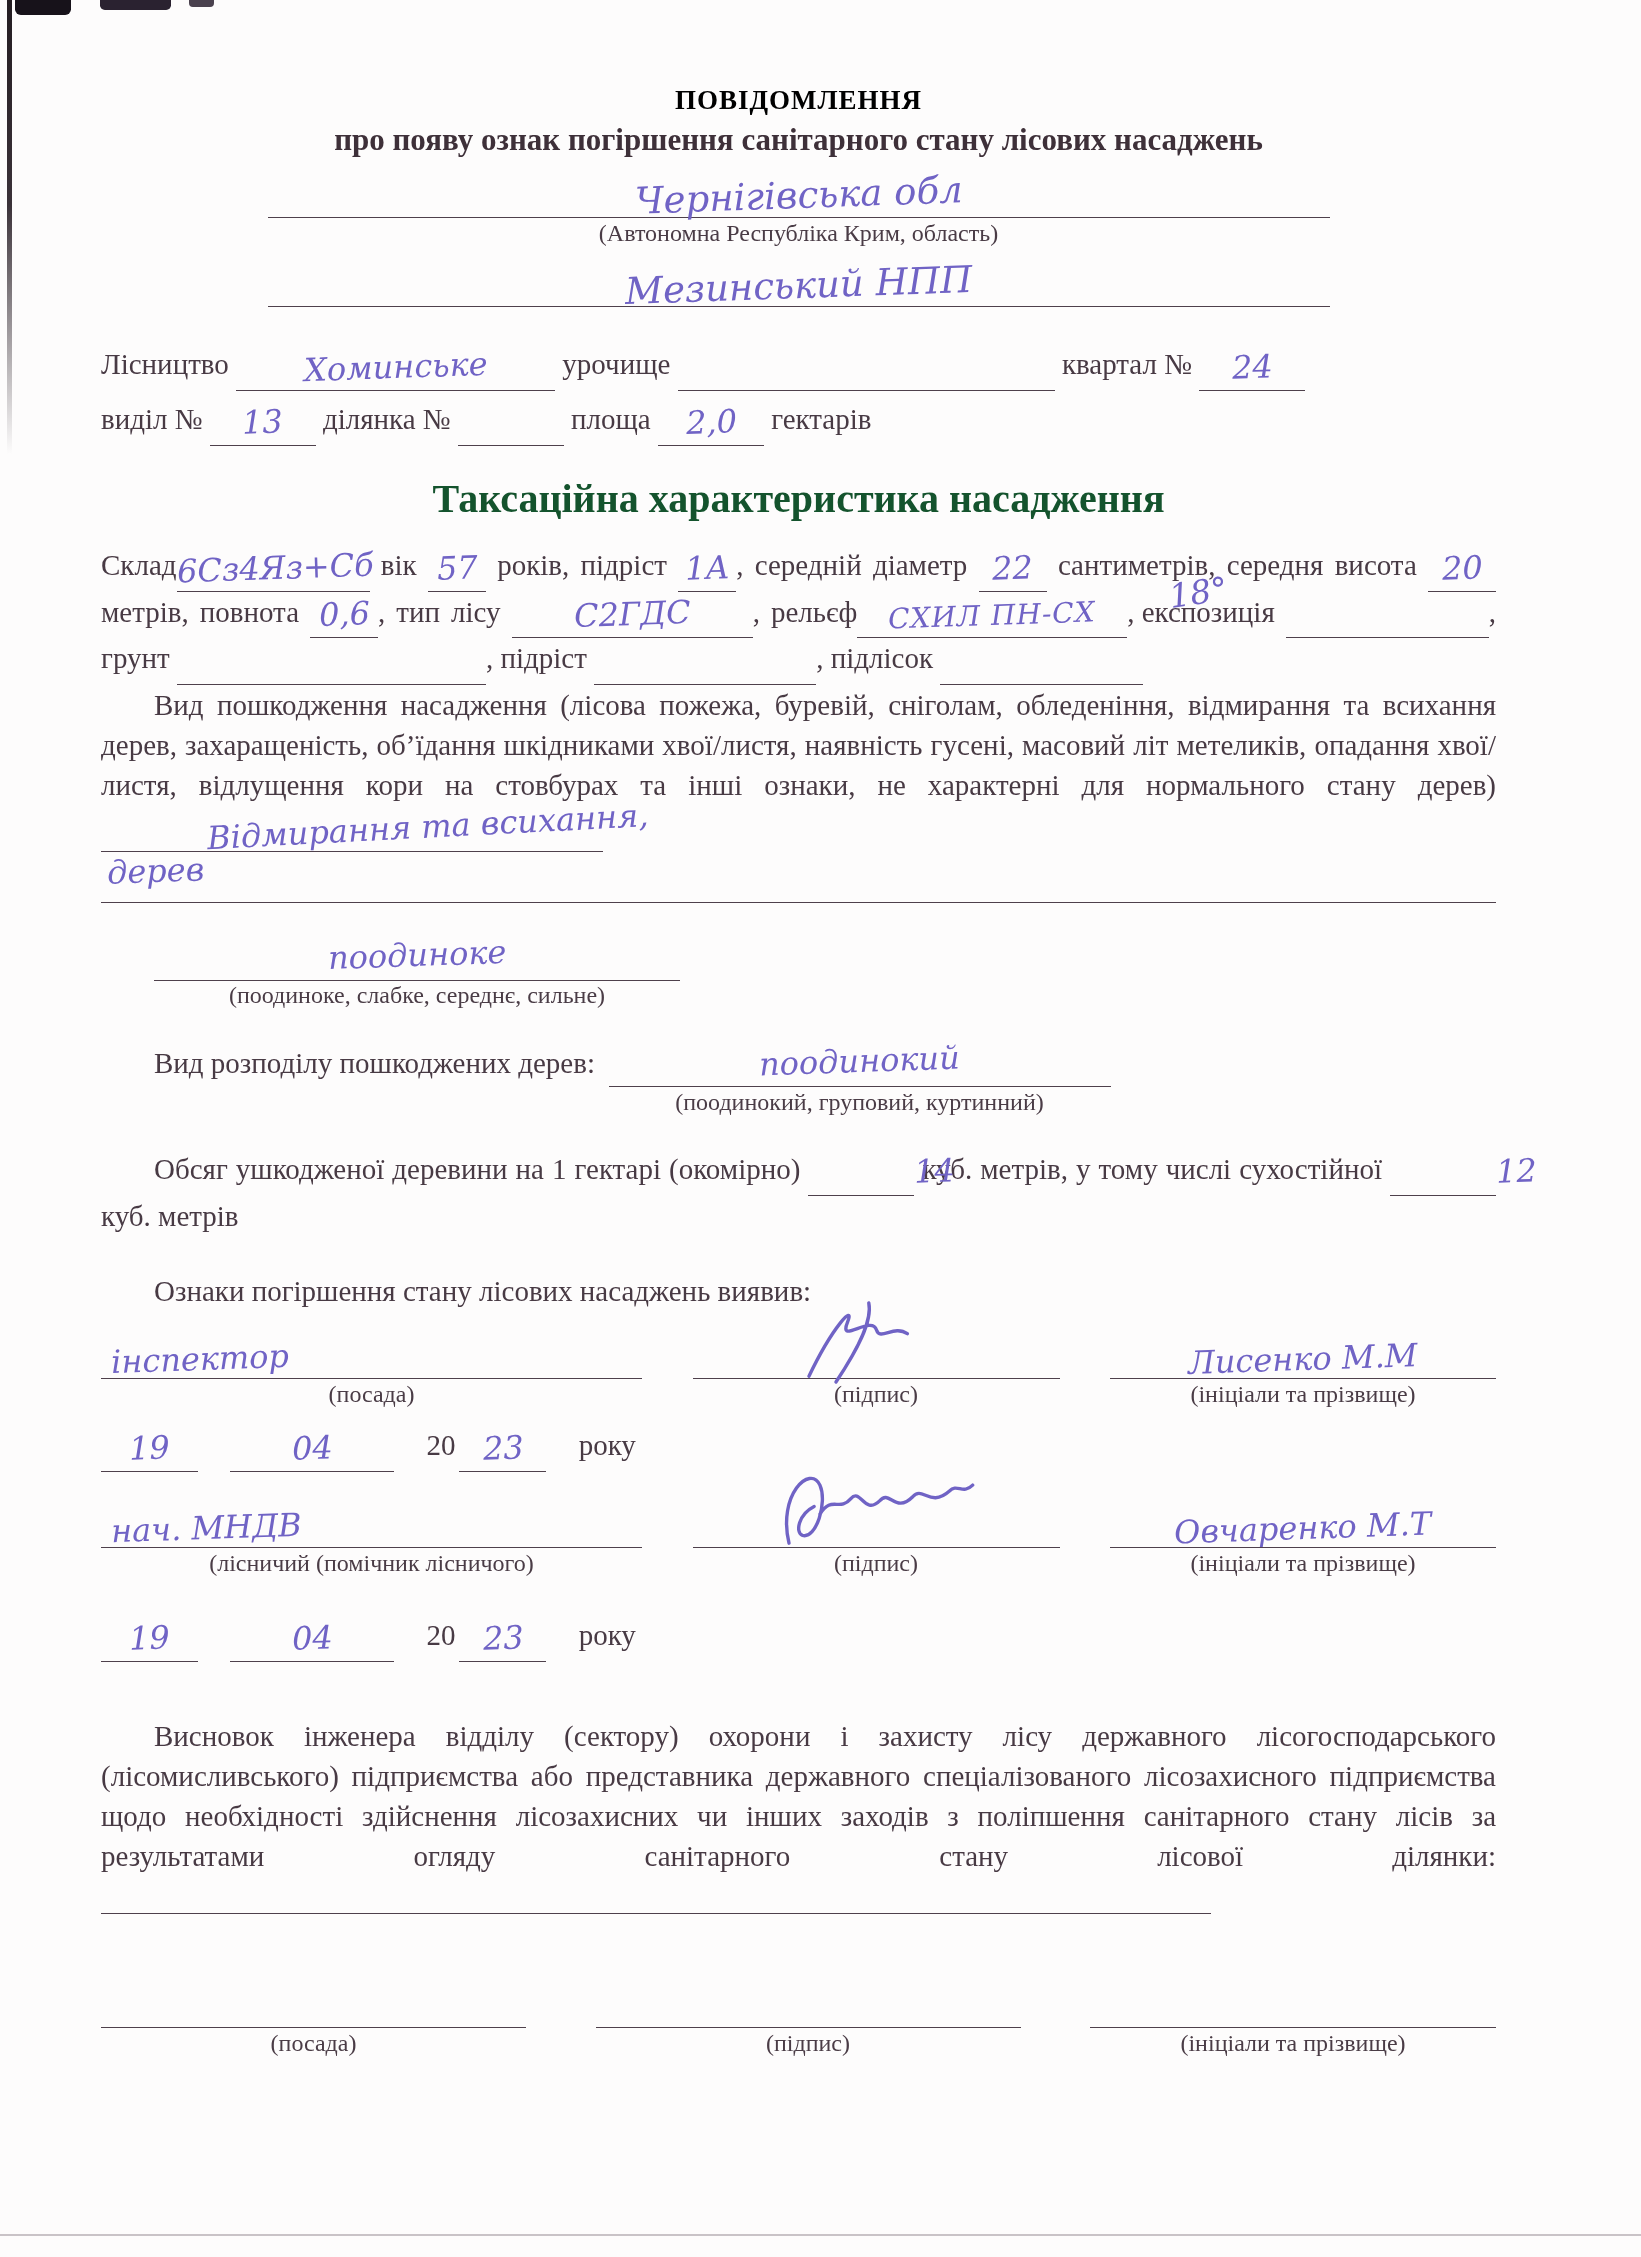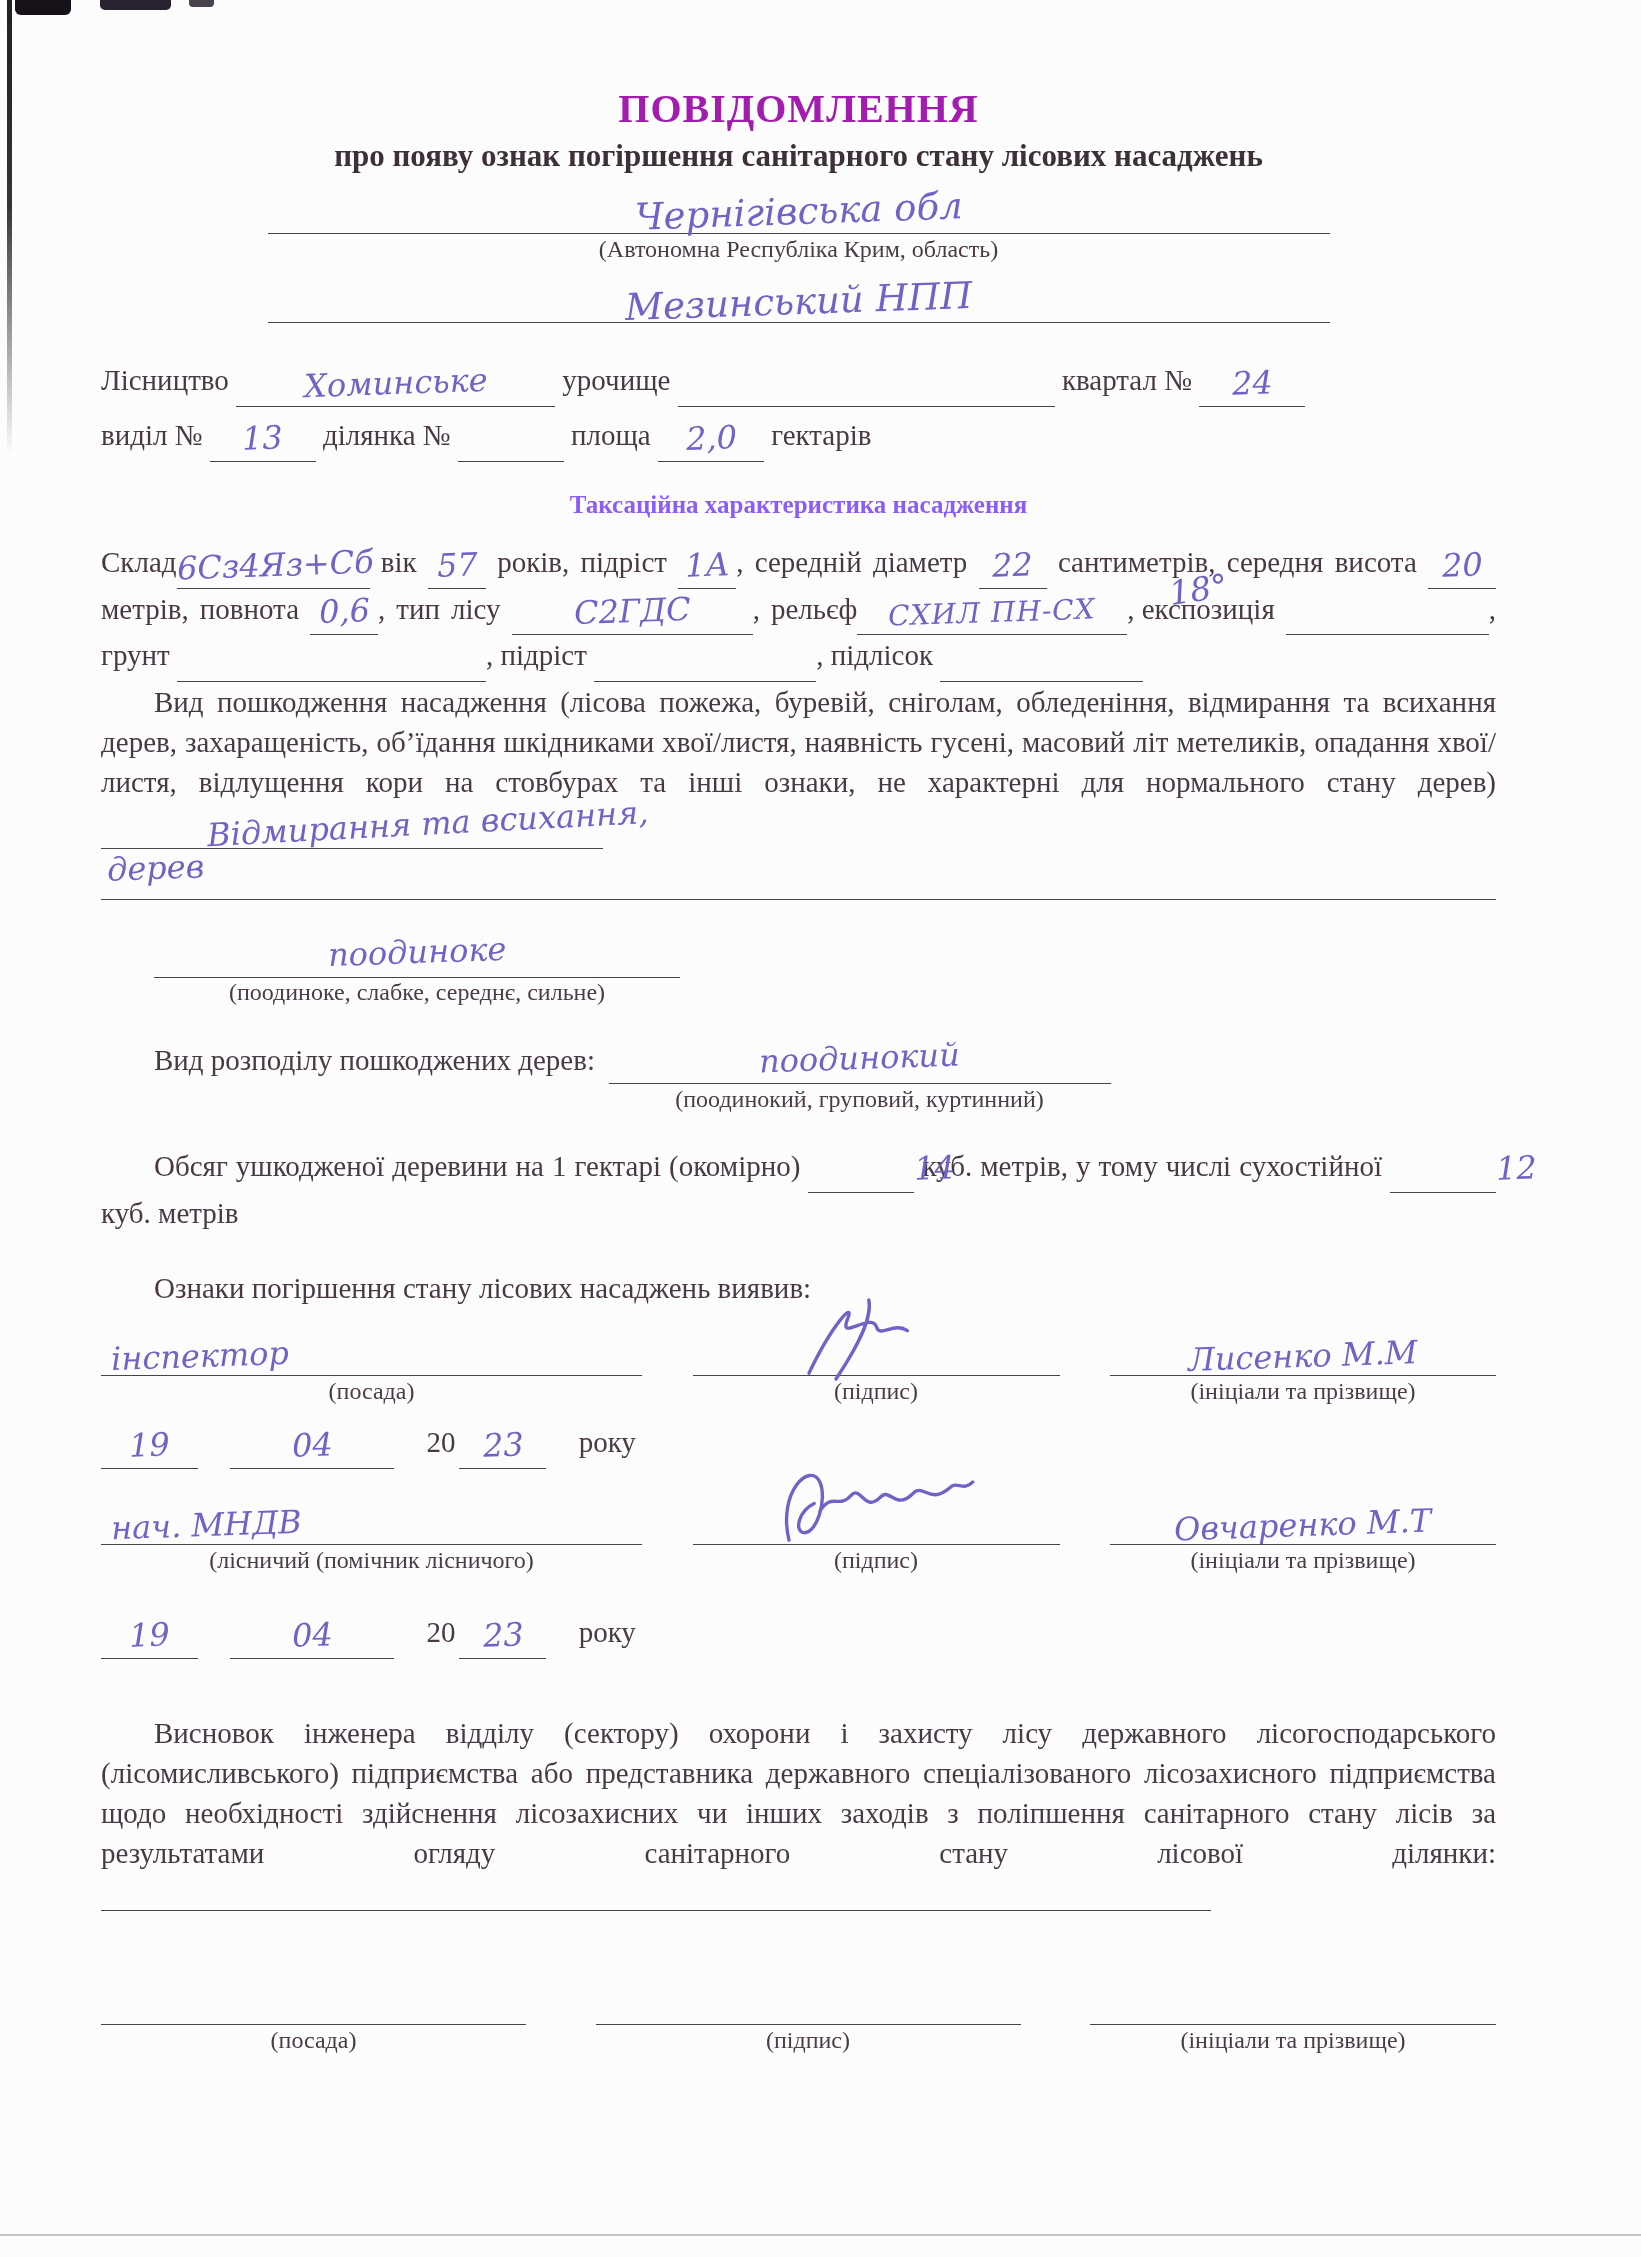--- a/index.html
+++ b/index.html
@@ -10,30 +10,30 @@
     overflow:hidden;
     font-family:"Liberation Serif", serif;
     color:#483a44;
   }
   .content{
     position:relative;
     padding:85px 145px 0 101px;
   }
   .print{color:#483a44;}
   .title{
-    text-align:center;font-weight:bold;font-size:40px;letter-spacing:1px;
-    color:#a21caf;margin:0;
+    text-align:center;font-weight:bold;font-size:27px;letter-spacing:1px;
+    color:#000000;margin:0;
   }
   .subtitle{
     text-align:center;font-weight:bold;font-size:31px;
     color:#3e3039;margin:5.8px 0 0 0;
   }
   .section-heading{
-    text-align:center;font-weight:bold;font-size:25px;
-    color:#8b5cf6;margin:29px 0 23px 0;
+    text-align:center;font-weight:bold;font-size:40px;
+    color:#14532d;margin:29px 0 23px 0;
   }
   .center-field{width:1062px;margin:17.4px auto 0 auto;text-align:center;}
   .center-field .line{
     border-bottom:1.9px solid #4e404b;
     min-height:42px;display:flex;align-items:flex-end;justify-content:center;
   }
   .caption{font-size:24px;color:#4a3c46;}
   .center-field .caption{display:block;margin-top:1.9px;}
   .row{font-size:29px;line-height:1.3;margin-top:9.7px;}
   .para{font-size:29px;line-height:1.38;text-align:justify;margin:0;}

